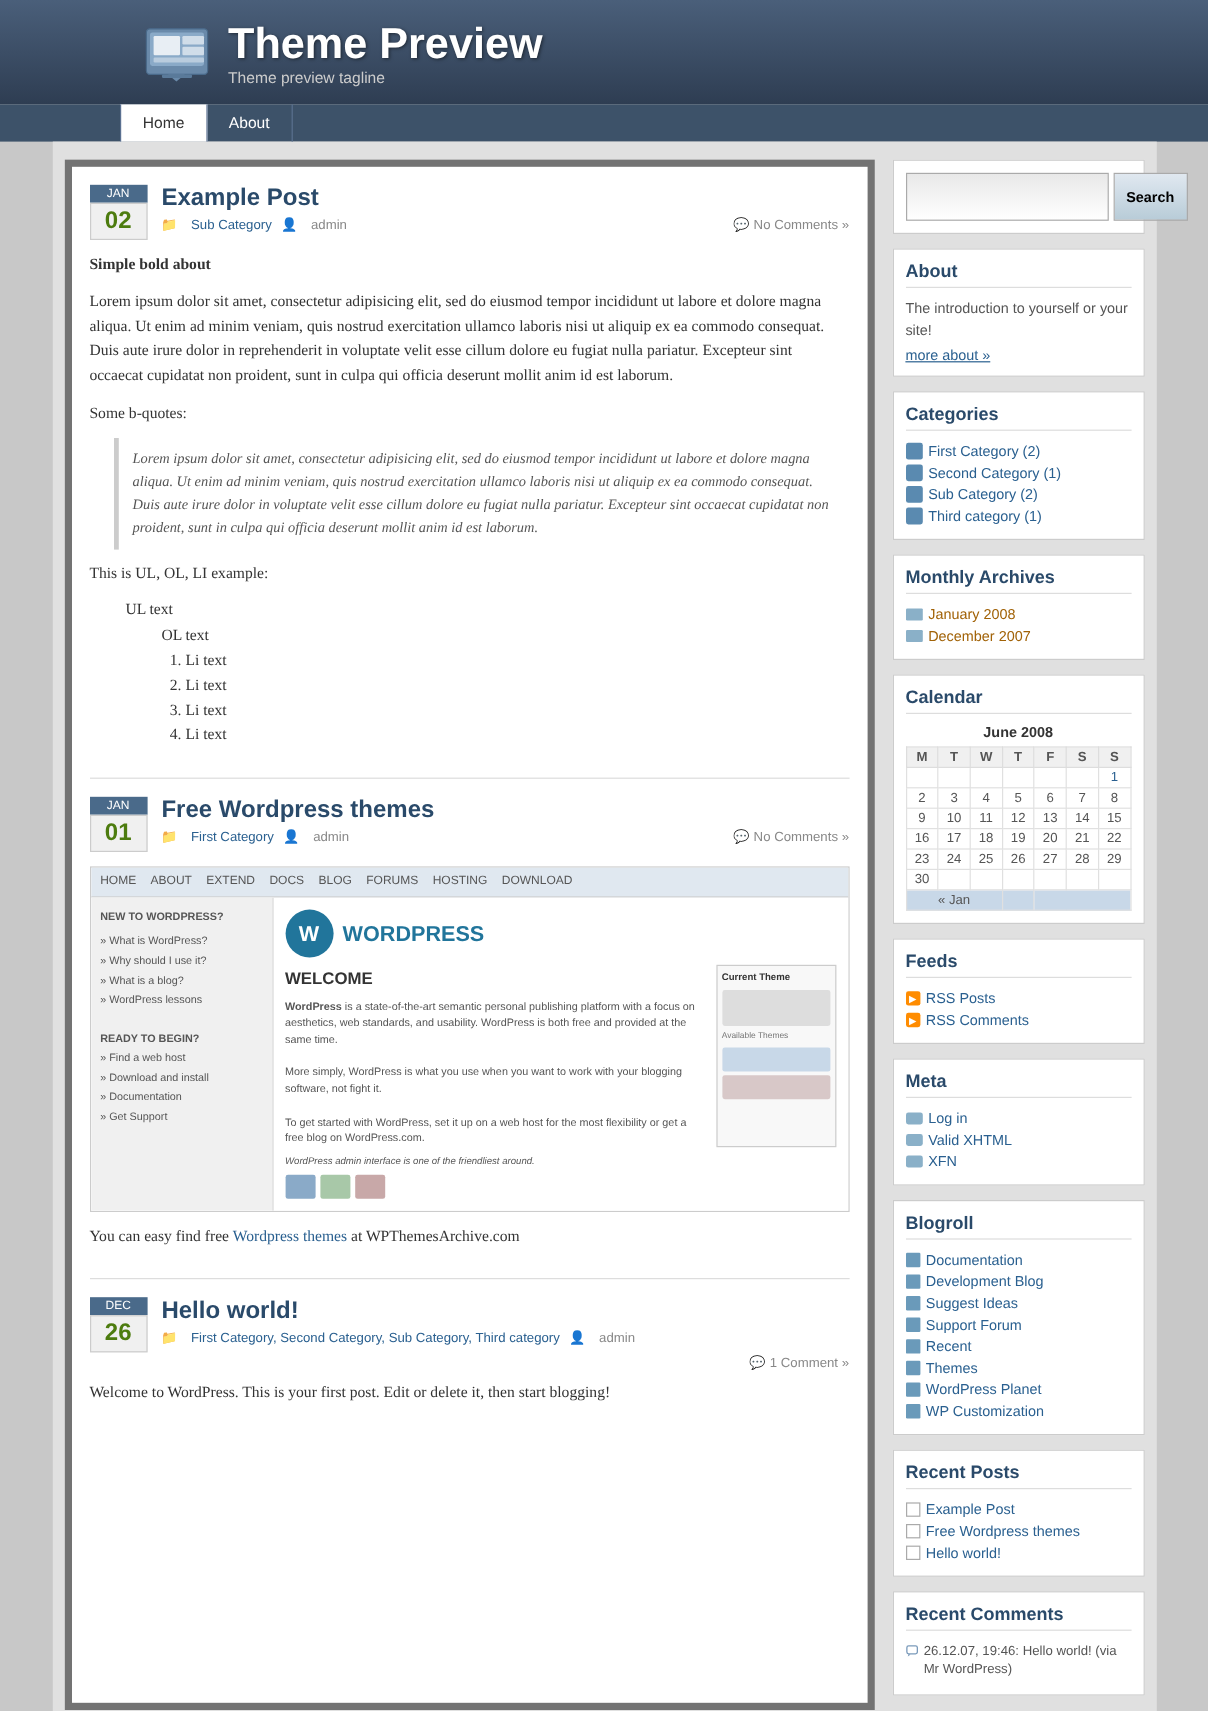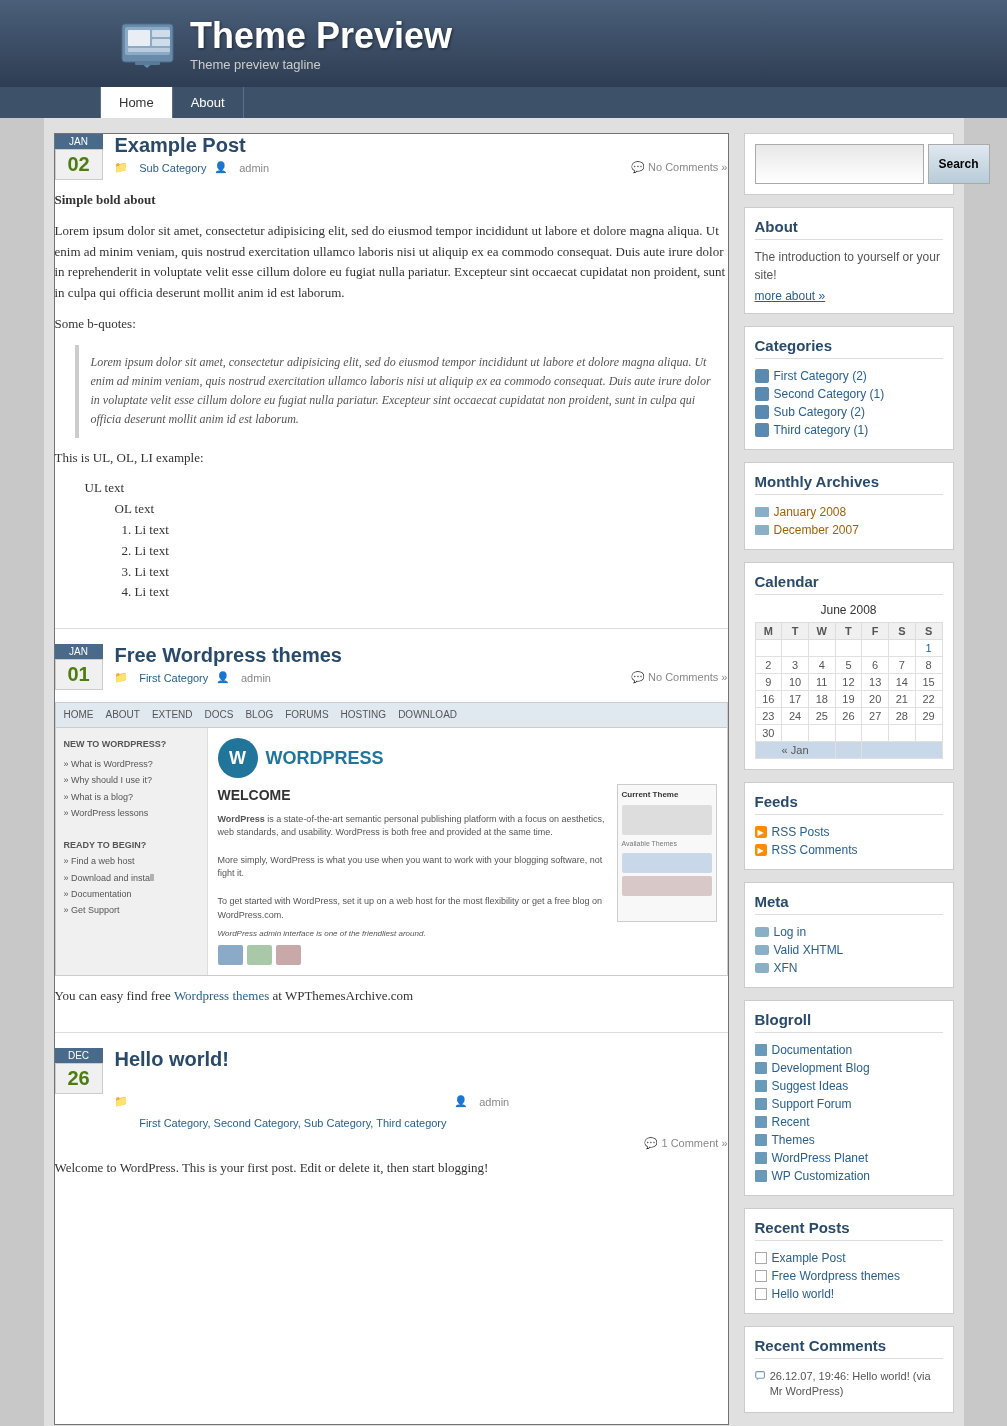--- a/index.html
+++ b/index.html
@@ -39,21 +39,22 @@
       padding: 15px 10px;
       display: flex;
       gap: 15px;
       background: #e0e0e0;
     }
 
     
     #main-content {
       flex: 1;
       background: #fff;
-      border: 1px solid #737373;
+      padding: 15px;
+      border: 6px solid #737373;
     }
 
     
     #sidebar {
       width: 210px;
       flex-shrink: 0;
     }
 
     
     .post { margin-bottom: 25px; }
@@ -233,21 +234,21 @@
       width: 14px;
       height: 14px;
       background: #5a8ab0;
       border-radius: 2px;
       flex-shrink: 0;
     }
 
     
     .calendar-header {
       text-align: center;
-      font-weight: normal;
+      font-weight: bold;
       font-size: 12px;
       margin-bottom: 5px;
       font-family: Arial, sans-serif;
     }
     .calendar-table {
       width: 100%;
       border-collapse: collapse;
       font-size: 11px;
       font-family: Arial, sans-serif;
     }
@@ -559,21 +560,21 @@
     <div class="post">
       <div style="display:flex; align-items:flex-start; margin-bottom:8px;">
         <div class="post-date-box">
           <span class="post-date-month">DEC</span>
           <span class="post-date-day">26</span>
         </div>
         <div style="flex:1;">
           <div class="post-title">Hello world!</div>
           <div class="post-meta">
             <span class="meta-icon">📁</span>
-            <span style="color:#2a6090;margin-top:42px;">First Category, Second Category, Sub Category, Third category</span>
+            <span style="color:#2a6090;">First Category, Second Category, Sub Category, Third category</span>
             <span class="meta-icon">👤</span>
             <span>admin</span>
           </div>
           <div style="text-align:right;font-size:11px;color:#888;font-family:Arial,sans-serif;">
             <span style="color:#7a9aba;">💬</span>
             <span>1 Comment »</span>
           </div>
         </div>
       </div>
       <div class="post-body">

